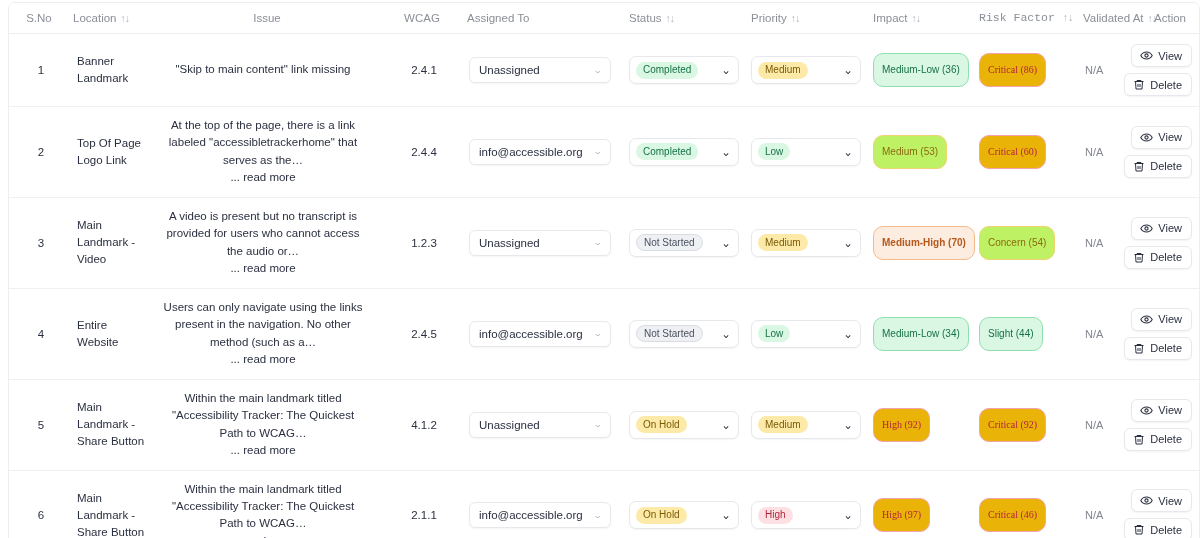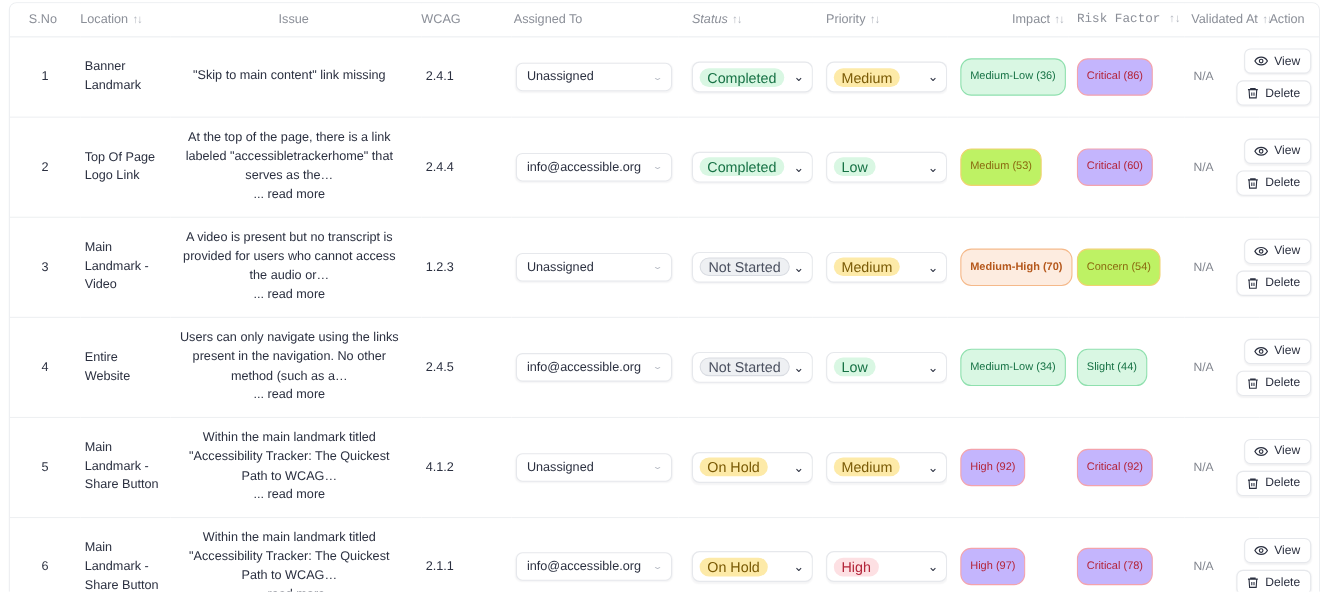--- a/index.html
+++ b/index.html
@@ -53,37 +53,37 @@
     font-size: 11.5px;
     color: #2b3040;
     vertical-align: middle;
     background: #fff;
   }
 
   
   .c-sno      { width: 64px;  text-align: center; }
   .c-loc      { width: 82px;  }
   .c-issue    { width: 228px; text-align: center; }
-  .c-wcag     { width: 82px;  }
+  .c-wcag     { width: 82px; text-align: center;  }
   .c-assign   { width: 152px; }
   .c-status   { width: 122px; }
   .c-priority { width: 122px; }
   .c-impact   { width: 110px; }
   .c-risk     { width: 106px; }
   .c-valid    { width: 68px;  }
   .c-action   { width: 55px;  }
 
   th.c-sno      { padding-left: 0; text-align: center; }
   th.c-loc      { padding-left: 0; }
   th.c-issue    { padding-left: 0; }
   th.c-wcag     { padding-left: 0; }
   th.c-assign   { padding-left: 2px; }
-  th.c-status   { padding-left: 12px; font-style: italic; }
+  th.c-status   { padding-left: 12px; }
   th.c-priority { padding-left: 12px; }
-  th.c-impact   { padding-left: 12px; text-align: right; }
+  th.c-impact   { padding-left: 12px; }
   th.c-risk     { padding-left: 8px; font-family: Liberation Mono, monospace; }
   th.c-valid    { padding-left: 6px; }
   th.c-action   { padding-left: 0; text-align: right; padding-right: 14px; }
 
   td.c-sno { text-align: center; color: #2b3040; }
   td.c-loc { line-height: 1.48; color: #2b3040; }
   td.c-issue { line-height: 1.52; color: #2b3040; padding-right: 16px; }
   td.c-wcag { color: #2b3040; }
   td.c-valid { color: #82868f; font-size: 11px; padding-left: 8px; }
 
@@ -132,21 +132,21 @@
     box-shadow: 0 1px 1.5px rgba(16,24,40,0.045);
     cursor: pointer;
   }
   .pill {
     display: inline-flex;
     align-items: center;
     justify-content: center;
     height: 17px;
     padding: 0 7px;
     border-radius: 9px;
-    font-size: 13px;
+    font-size: 10px;
     line-height: 1;
     white-space: nowrap;
   }
   
   .badge {
     display: inline-flex;
     align-items: center;
     justify-content: center;
     height: 19px;
     padding: 16px 8px;
@@ -157,21 +157,21 @@
     white-space: nowrap;
   }
 
   
   .v-green      { background:#d9f7e3; color:#177245; }
   .v-green-b    { background:#d9f7e3; color:#177245; border-color:#8fe0ae; }
   .v-yellow     { background:#fdeaa8; color:#7a5a05; }
   .v-yellow-b   { background:#bef264; color:#8a6a10; border-color:#f0d270; }
   .v-grey       { background:#eef0f3; color:#4b5160; border:1px solid #d9dce2; }
   .v-red        { background:#fde0e3; color:#b3253a; }
-  .v-red-b      { background:#c4b5fd; color:#b3253a; border-color:#f3a3ad; }
+  .v-red-b      { background:#eab308; color:#b3253a; border-color:#f3a3ad;font-family:Liberation Serif, serif; }
   .v-orange-b   { background:#fdece0; color:#b5581c; border-color:#f5b98a; }
 
   
   .actions {
     display: flex;
     flex-direction: column;
     align-items: flex-end;
     gap: 6px;
     padding-right: 4px;
   }
@@ -457,21 +457,21 @@
                 <span class="chev">⌄</span>
               </div>
             </td>
             <td class="c-priority" style="padding-left: 12px;">
               <div class="pill-select">
                 <span class="pill v-red">High</span>
                 <span class="chev">⌄</span>
               </div>
             </td>
             <td class="c-impact" style="padding-left: 12px;"><span class="badge v-red-b">High (97)</span></td>
-            <td class="c-risk" style="padding-left: 8px;"><span class="badge v-red-b">Critical (78)</span></td>
+            <td class="c-risk" style="padding-left: 8px;"><span class="badge v-red-b">Critical (46)</span></td>
             <td class="c-valid">N/A</td>
             <td class="c-action">
               <div class="actions">
                 <button class="act-btn">
                   <svg width="13" height="13" viewBox="0 0 24 24" fill="none" stroke="#2b3040" stroke-width="2">
                     <path d="M1.5 12S5 5.5 12 5.5 22.5 12 22.5 12 19 18.5 12 18.5 1.5 12 1.5 12z"></path>
                     <circle cx="12" cy="12" r="3"></circle>
                   </svg>
                   <span>View</span>
                 </button>

